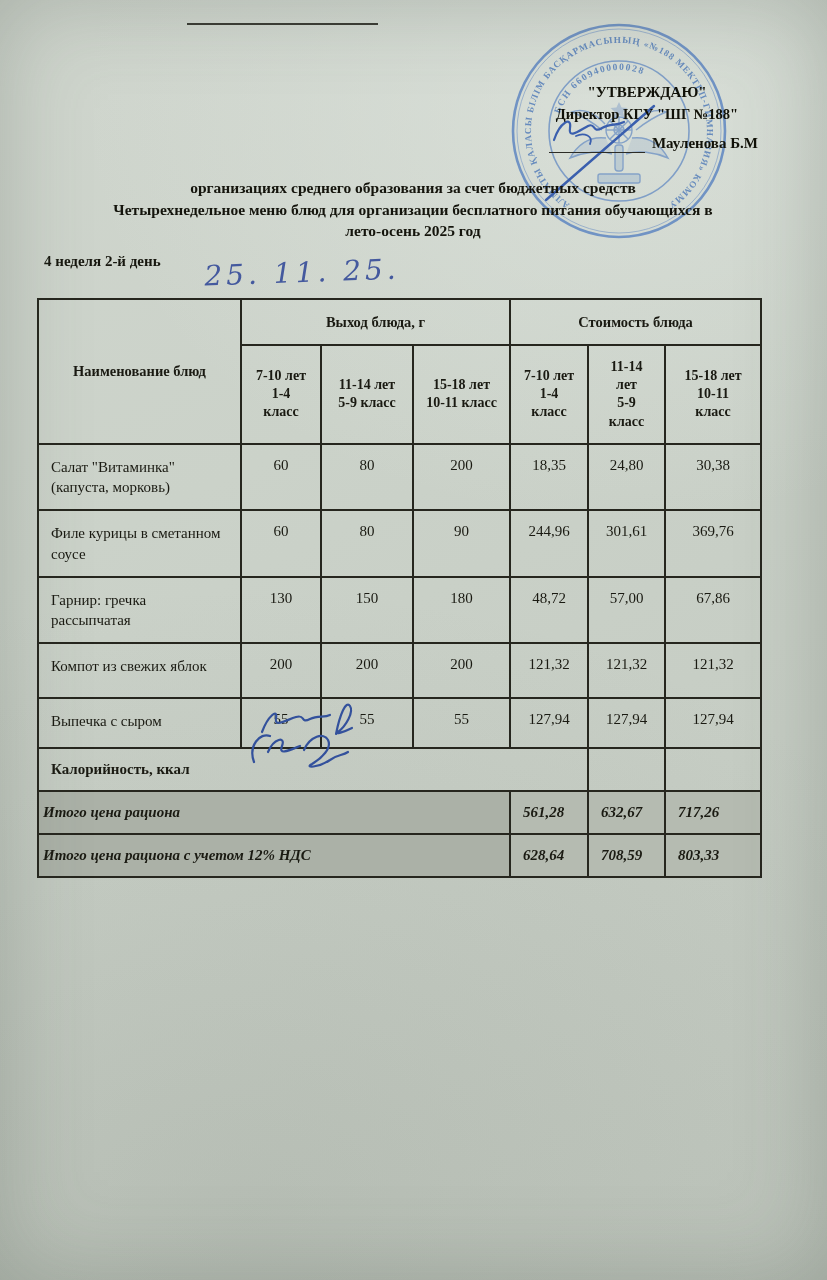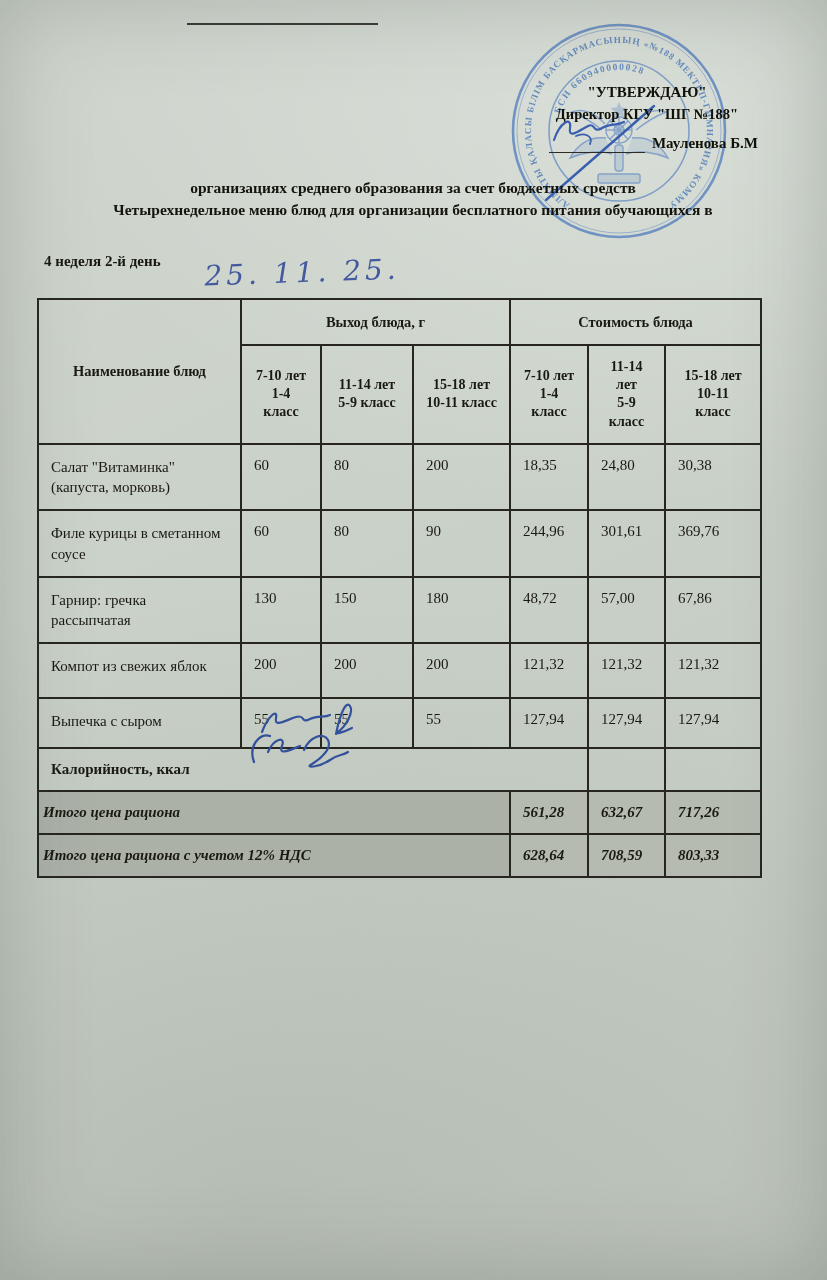--- a/index.html
+++ b/index.html
@@ -33,21 +33,21 @@
     font-style:italic;font-size:28px;letter-spacing:4px;color:#44599e;
     transform:rotate(-2deg);font-family:"DejaVu Serif",serif;}
   
   table.menu{position:absolute;left:37px;top:298px;width:723px;border-collapse:collapse;
     table-layout:fixed;font-size:15px;color:#1a1a12;}
   table.menu td,table.menu th{border:2px solid #26261e;padding:12px;overflow:hidden;}
   th.name-h{font-size:14.5px;font-weight:bold;vertical-align:middle;}
   th.grp{font-size:14.5px;font-weight:bold;vertical-align:middle;height:20px;}
   th.age{font-size:14px;font-weight:bold;vertical-align:middle;line-height:1.3;}
   td.dname{vertical-align:top;text-align:left;padding:3px 2px 0 4px;line-height:1.35;}
-  td.val{vertical-align:top;padding-top:3px;}
+  td.val{vertical-align:top;text-align:center;padding-top:3px;}
   tr.r-bake td.nb{border-bottom:none;}
   td.cal{border-top:none;font-weight:bold;text-align:left;padding-left:4px;vertical-align:middle;font-size:15px;}
   tr.tot td{font-weight:bold;font-style:italic;background:#b5bbb1;}
   tr.tot td.tlabel{background:#abb1a7;text-align:left;padding-left:4px;vertical-align:middle;}
   tr.tot td.tval{text-align:left;padding-right:5px;vertical-align:middle;}
   
   .sig-block{position:absolute;left:33px;top:712px;width:420px;font-size:20px;color:#14140c;}
   .sig-row{position:relative;height:28px;}
   .sig-row .lbl{position:absolute;left:0;top:0;}
   .line1{position:absolute;left:195px;top:23px;width:183px;height:2px;background:#3a3a34;}
@@ -102,20 +102,21 @@
     <div class="l2">Директор КГУ "ШГ №188"</div>
     <div class="l3">
       <span class="sig-underline"></span>
       <span>Мауленова Б.М</span>
     </div>
   </div>
 
   <div class="title">
     <div>организациях среднего образования за счет бюджетных средств</div>
     <div>Четырехнедельное меню блюд для организации бесплатного питания обучающихся в</div>
+    <div>лето-осень 2025 год</div>
   </div>
 
   <div class="week">4 неделя 2-й день</div>
   <div class="hdate">25. 11. 25.</div>
 
   <table class="menu">
     <colgroup>
       <col style="width:203px">
         <col style="width:80px">
         <col style="width:92px">

